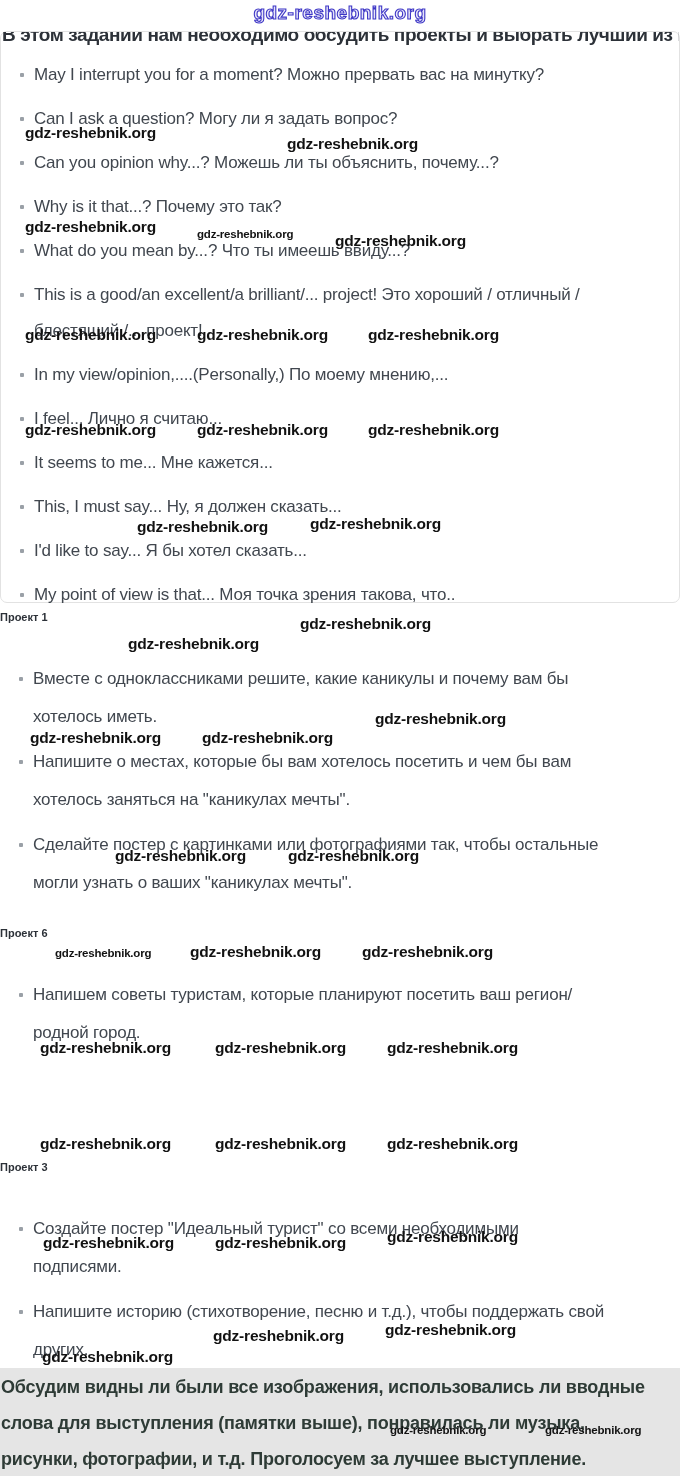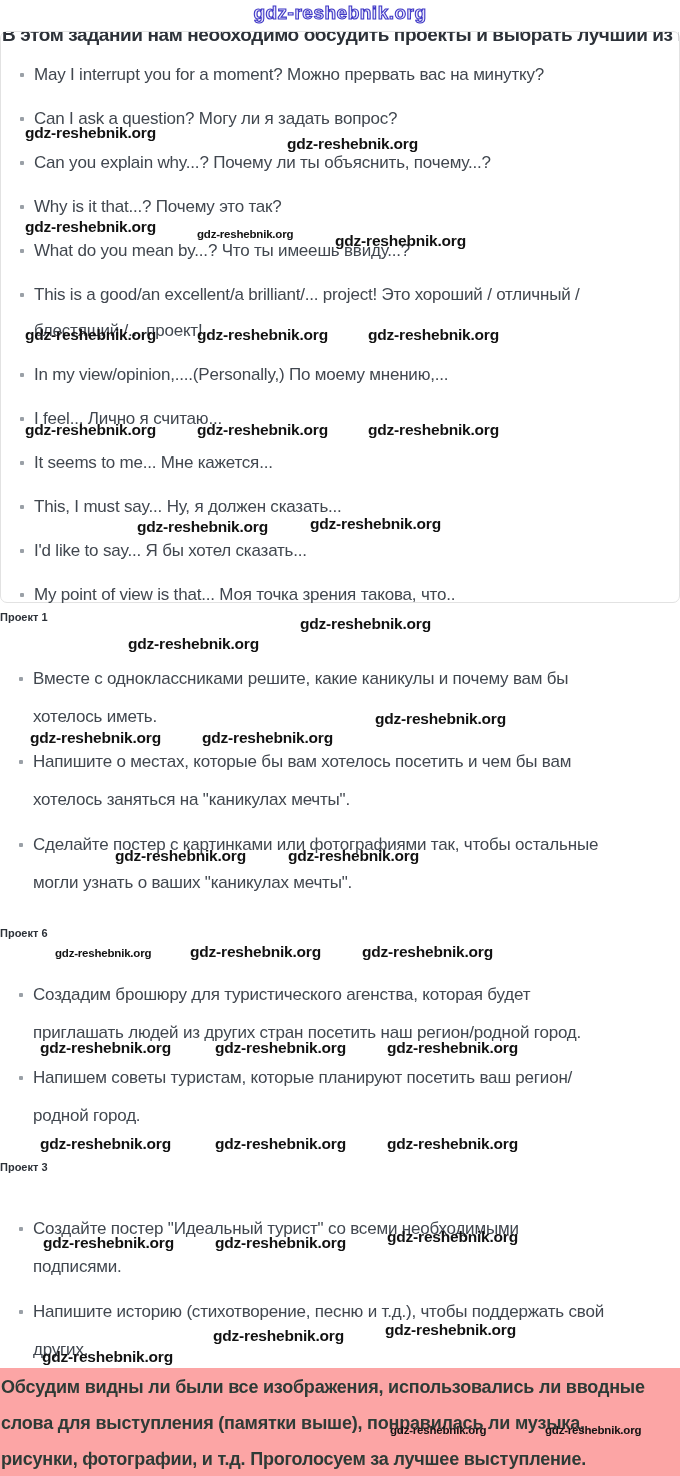--- a/index.html
+++ b/index.html
@@ -39,21 +39,21 @@
   .proj h2{margin:0;font-size:11px;font-weight:700;color:#2c3138;line-height:22px;}
   .proj ul{list-style:none;margin:32px 0 0 0;padding:0;}
   .proj li{
     position:relative;padding-left:33px;font-size:17px;color:#41474f;
     line-height:38px;margin-bottom:7px;letter-spacing:-.2px;
   }
   .proj .dot{top:17px;}
   
   .footer{
     position:absolute;left:0;top:1368px;width:680px;height:108px;
-    background:#fca5a5;box-sizing:border-box;padding:1px 0 0 1px;
+    background:#e5e5e5;box-sizing:border-box;padding:1px 0 0 1px;
   }
   .footer .line{
     font-size:18px;font-weight:700;color:#2e3b36;line-height:36px;letter-spacing:-.2px;
   }
   
   .wm{
     position:absolute;font-size:15.5px;font-weight:600;color:#121212;
     letter-spacing:-.2px;white-space:nowrap;z-index:5;
   }
   .wm-sm{font-size:11.5px;}
@@ -73,21 +73,21 @@
       <li>
           <span class="dot"></span>
           <span class="line">May I interrupt you for a moment? Можно прервать вас на минутку?</span>
         </li>
       <li>
           <span class="dot"></span>
           <span class="line">Can I ask a question? Могу ли я задать вопрос?</span>
         </li>
       <li>
           <span class="dot"></span>
-          <span class="line">Can you explain why...? Почему ли ты объяснить, почему...?</span>
+          <span class="line">Can you opinion why...? Можешь ли ты объяснить, почему...?</span>
         </li>
       <li>
           <span class="dot"></span>
           <span class="line">Why is it that...? Почему это так?</span>
         </li>
       <li>
           <span class="dot"></span>
           <span class="line">What do you mean by...? Что ты имеешь ввиду...?</span>
         </li>
       <li>
@@ -139,25 +139,20 @@
           <span class="dot"></span>
           <span class="line">Сделайте постер с картинками или фотографиями так, чтобы остальные</span>
           <span class="line">могли узнать о ваших "каникулах мечты".</span>
         </li>
     </ul>
   </div>
 
   <div class="proj" id="proj2">
     <h2>Проект 6</h2>
     <ul>
-      <li>
-          <span class="dot"></span>
-          <span class="line">Создадим брошюру для туристического агенства, которая будет</span>
-          <span class="line">приглашать людей из других стран посетить наш регион/родной город.</span>
-        </li>
       <li>
           <span class="dot"></span>
           <span class="line">Напишем советы туристам, которые планируют посетить ваш регион/</span>
           <span class="line">родной город.</span>
         </li>
     </ul>
   </div>
 
   <div class="proj" id="proj3">
     <h2>Проект 3</h2>

